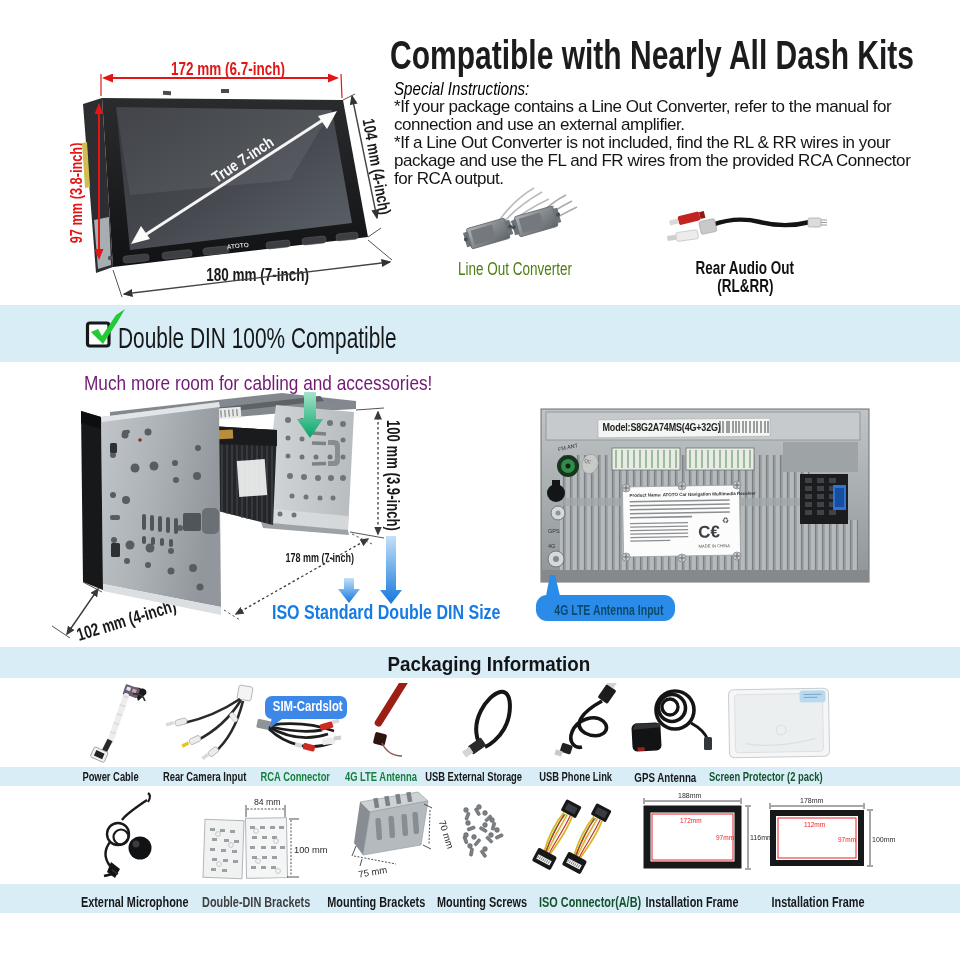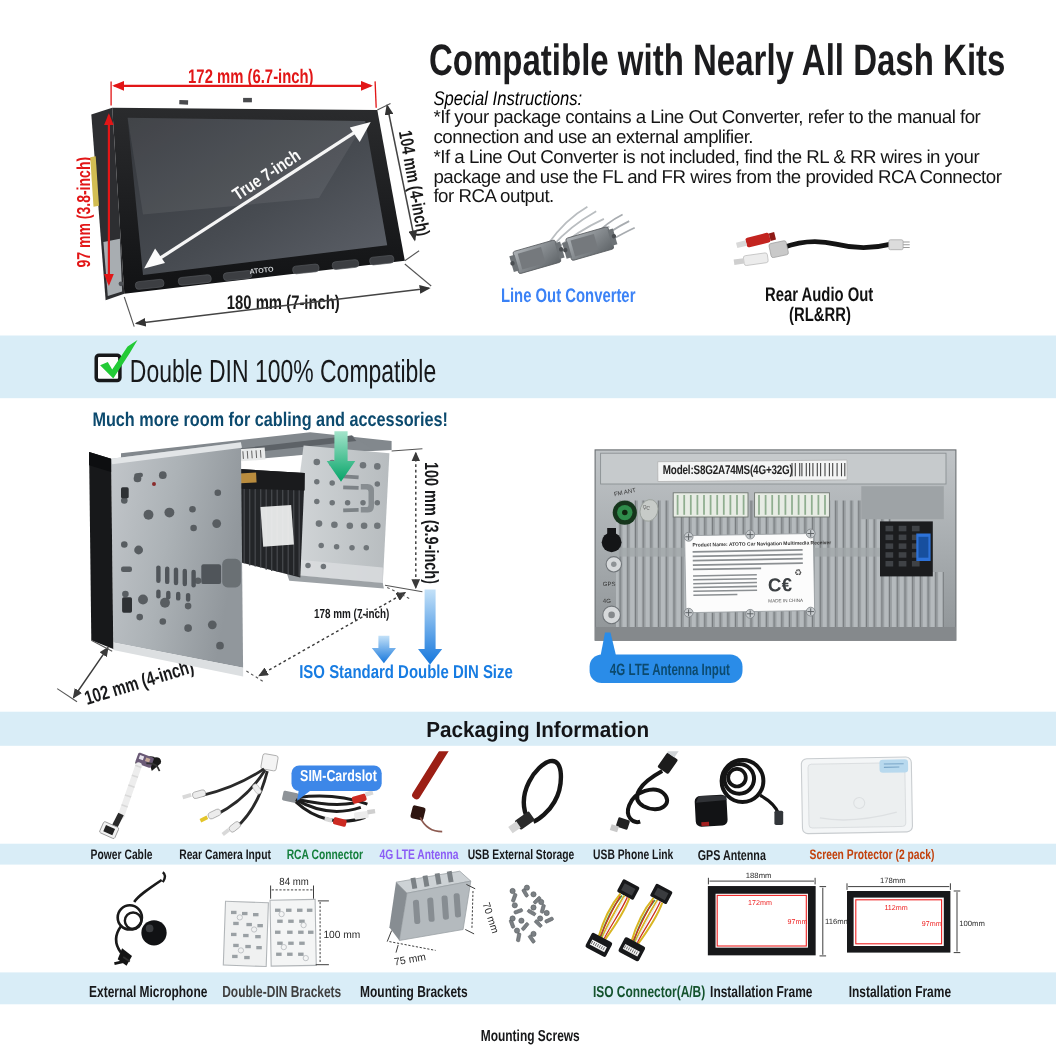--- a/index.html
+++ b/index.html
@@ -10,59 +10,59 @@
   .condc{display:inline-block;transform:scaleX(0.75);transform-origin:center top;white-space:nowrap}
   .ctr{text-align:center}
 </style>
 </head>
 <body>
 
 <div class="abs" style="left:390px;top:33px;font-size:40px;font-weight:bold;color:#1c1c1e"><span class="cond">Compatible with Nearly All Dash Kits</span></div>
 <div class="abs" style="left:394px;top:79px;font-size:18px;font-weight:normal;font-style:italic;color:#000000"><span class="cond" style="transform:scaleX(0.84)">Special Instructions:</span></div>
 <div class="abs" id="para" style="left:394px;top:98px;width:560px;font-size:17px;line-height:18px;color:#151515;letter-spacing:-0.45px">*If your package contains a Line Out Converter, refer to the manual for<br>connection and use an external amplifier.<br>*If a Line Out Converter is not included, find the RL &amp; RR wires in your<br>package and use the FL and FR wires from the provided RCA Connector<br>for RCA output.</div>
 
-<div class="abs ctr" style="left:435px;top:259px;width:160px;font-size:18px;font-weight:bold;color:#3b82f6"><span class="condc">Line Out Converter</span></div>
+<div class="abs ctr" style="left:435px;top:259px;width:160px;font-size:18px;font-weight:normal;color:#4d7c0f"><span class="condc">Line Out Converter</span></div>
 <div class="abs ctr" style="left:665px;top:259px;width:160px;font-size:18px;font-weight:bold;color:#111;line-height:18px"><span class="condc">Rear Audio Out</span><br><span class="condc">(RL&amp;RR)</span></div>
 
 <div class="abs ctr" style="left:148px;top:59px;width:160px;font-size:18px;font-weight:bold;color:#e21617"><span class="condc">172 mm (6.7-inch)</span></div>
 <div class="abs ctr" style="left:-3px;top:183px;width:160px;font-size:17px;font-weight:bold;color:#e21617;transform:rotate(-90deg)"><span class="condc">97 mm (3.8-inch)</span></div>
 <div class="abs ctr" style="left:303px;top:157px;width:146px;font-size:17px;font-weight:bold;color:#1a1a1a;transform:rotate(80deg)"><span class="condc">104 mm (4-inch)</span></div>
 <div class="abs ctr" style="left:185px;top:265px;width:146px;font-size:18px;font-weight:bold;color:#1a1a1a"><span class="condc">180 mm (7-inch)</span></div>
 
 <div class="band" style="top:305px;height:57px"></div>
 <div class="abs" style="left:118px;top:322px;font-size:29px;font-weight:normal;color:#17181a"><span class="cond" style="transform:scaleX(0.72)">Double DIN 100% Compatible</span></div>
 <svg class="abs" style="left:82px;top:306px" width="48" height="48" viewBox="0 0 48 48">
   <rect x="5.5" y="17" width="21.5" height="23" rx="2.5" fill="#fdfdfd" stroke="#17181a" stroke-width="3.2"></rect>
   <path d="M9 26 L16 23 L20 30 L34 9 L43 3 L36 15 L21 38 Z" fill="#22ca35"></path>
 </svg>
-<div class="abs" style="left:84px;top:371px;font-size:18px;font-weight:bold;color:#0c4a6e"><span class="cond" style="transform:scaleX(0.82)">Much more room for cabling and accessories!</span></div>
+<div class="abs" style="left:84px;top:371px;font-size:21px;font-weight:normal;color:#701a75"><span class="cond" style="transform:scaleX(0.82)">Much more room for cabling and accessories!</span></div>
 
 <div class="abs ctr" style="left:319px;top:464px;width:146px;font-size:17.5px;font-weight:bold;color:#18191b;transform:rotate(90deg);transform-origin:center"><span class="condc">100 mm (3.9-inch)</span></div>
 <div class="abs ctr" style="left:247px;top:551px;width:146px;font-size:12px;font-weight:bold;color:#18191b"><span class="condc">178 mm (7-inch)</span></div>
 <div class="abs ctr" style="left:54px;top:610px;width:146px;font-size:18px;font-weight:bold;color:#18191b;transform:rotate(-17deg)"><span class="condc">102 mm (4-inch)</span></div>
-<div class="abs" style="left:272px;top:601px;font-size:17px;font-weight:bold;color:#177ce2"><span class="cond" style="transform:scaleX(0.80)">ISO Standard Double DIN Size</span></div>
+<div class="abs" style="left:272px;top:601px;font-size:20px;font-weight:bold;color:#177ce2"><span class="cond" style="transform:scaleX(0.80)">ISO Standard Double DIN Size</span></div>
 
 <div class="band" style="top:647px;height:31px"></div>
 <div class="abs ctr" style="left:0;top:653px;width:978px;font-size:20px;font-weight:bold;color:#131417"><span class="condc" style="transform:scaleX(0.94)">Packaging Information</span></div>
 
 <div class="band" style="top:767px;height:19px"></div>
 <div class="abs ctr r1" style="left:31px;top:770px;width:160px;font-size:12.5px;font-weight:bold;color:#17181a"><span class="condc">Power Cable</span></div>
 <div class="abs ctr r1" style="left:125px;top:770px;width:160px;font-size:12.5px;font-weight:bold;color:#17181a"><span class="condc">Rear Camera Input</span></div>
 <div class="abs ctr r1" style="left:215px;top:770px;width:160px;font-size:12.5px;font-weight:bold;color:#15803d"><span class="condc">RCA Connector</span></div>
-<div class="abs ctr r1" style="left:301px;top:770px;width:160px;font-size:12.5px;font-weight:bold;color:#8b5cf6"><span class="condc">4G LTE Antenna</span></div>
+<div class="abs ctr r1" style="left:301px;top:770px;width:160px;font-size:12.5px;font-weight:bold;color:#15803d"><span class="condc">4G LTE Antenna</span></div>
 <div class="abs ctr r1" style="left:394px;top:770px;width:160px;font-size:12.5px;font-weight:bold;color:#17181a"><span class="condc">USB External Storage</span></div>
 <div class="abs ctr r1" style="left:496px;top:770px;width:160px;font-size:12.5px;font-weight:bold;color:#17181a"><span class="condc">USB Phone Link</span></div>
 <div class="abs ctr r1" style="left:585px;top:770px;width:160px;font-size:13px;font-weight:bold;color:#17181a"><span class="condc">GPS Antenna</span></div>
-<div class="abs ctr r1" style="left:713px;top:770px;width:160px;font-size:12.5px;font-weight:bold;color:#c2410c"><span class="condc">Screen Protector (2 pack)</span></div>
+<div class="abs ctr r1" style="left:686px;top:770px;width:160px;font-size:12.5px;font-weight:bold;color:#14532d"><span class="condc">Screen Protector (2 pack)</span></div>
 
 <div class="band" style="top:884px;height:29px"></div>
 <div class="abs ctr" style="left:55px;top:894px;width:160px;font-size:14.5px;font-weight:bold;color:#17181a"><span class="condc">External Microphone</span></div>
 <div class="abs ctr" style="left:176px;top:894px;width:160px;font-size:14.5px;font-weight:bold;color:#404040"><span class="condc">Double-DIN Brackets</span></div>
 <div class="abs ctr" style="left:296px;top:894px;width:160px;font-size:14.5px;font-weight:bold;color:#17181a"><span class="condc">Mounting Brackets</span></div>
-<div class="abs ctr" style="left:402px;top:934px;width:160px;font-size:14.5px;font-weight:bold;color:#17181a"><span class="condc">Mounting Screws</span></div>
+<div class="abs ctr" style="left:402px;top:894px;width:160px;font-size:14.5px;font-weight:bold;color:#17181a"><span class="condc">Mounting Screws</span></div>
 <div class="abs ctr" style="left:510px;top:894px;width:160px;font-size:14.5px;font-weight:bold;color:#14532d"><span class="condc">ISO Connector(A/B)</span></div>
 <div class="abs ctr" style="left:612px;top:894px;width:160px;font-size:14.5px;font-weight:bold;color:#17181a"><span class="condc">Installation Frame</span></div>
 <div class="abs ctr" style="left:738px;top:894px;width:160px;font-size:14.5px;font-weight:bold;color:#17181a"><span class="condc">Installation Frame</span></div>
 
 <svg class="abs" style="left:40px;top:30px" width="400" height="275" viewBox="0 0 400 275">
   <defs>
     <linearGradient id="scr" x1="0" y1="0" x2="1" y2="1">
       <stop offset="0" stop-color="#33363b"></stop>
         <stop offset="0.55" stop-color="#474b51"></stop>
         <stop offset="1" stop-color="#5e626a"></stop>

